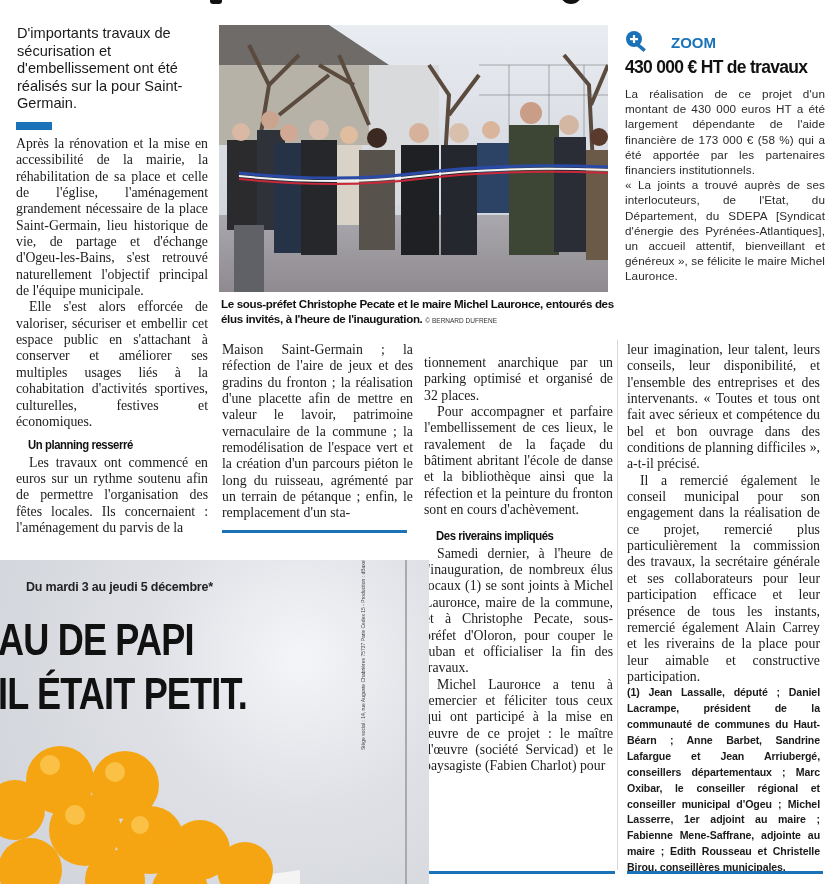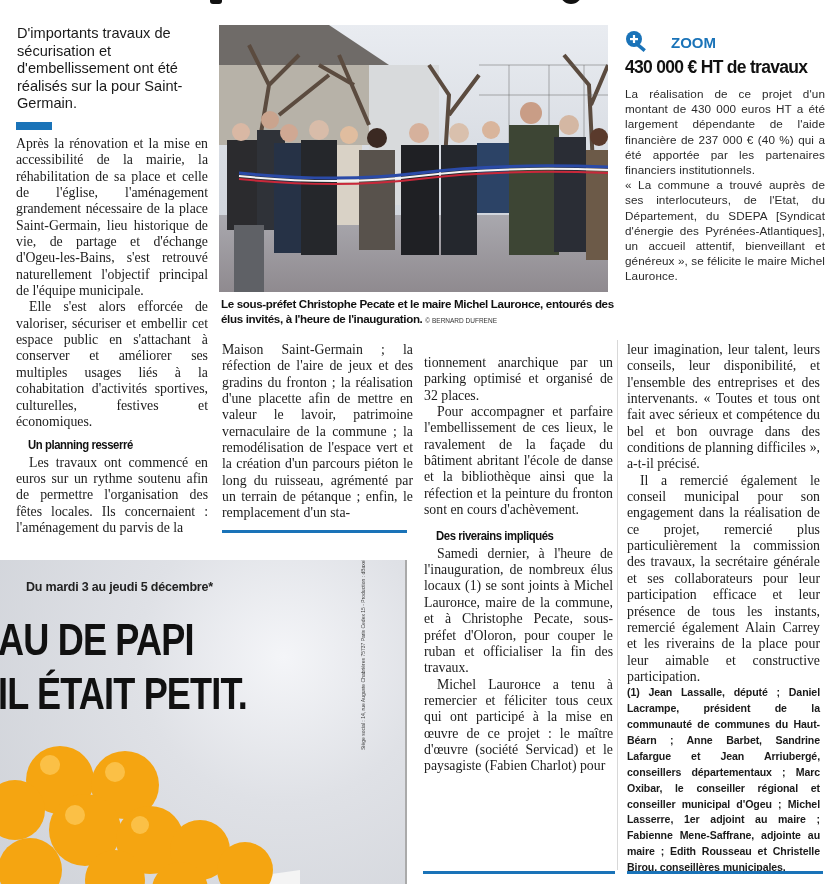--- a/index.html
+++ b/index.html
@@ -30,21 +30,21 @@
   .zoom-label { display:flex; align-items:center; gap:22px; color:#1a73b8; font-family:"Liberation Sans", sans-serif; font-weight:bold; font-size:15px; }
   .zoom-title { font-family:"Liberation Sans", sans-serif; font-weight:bold; font-size:17.5px; letter-spacing:-0.7px; color:#111; margin-top:2px; white-space:nowrap; }
   .zoom-text { font-family:"Liberation Sans", sans-serif; font-size:11.7px; line-height:15.2px; color:#2a2a2a; text-align:justify; margin-top:8px; letter-spacing:0.1px; }
   .zoom-text p { margin:0; }
 
   .footnote { font-family:"Liberation Sans", sans-serif; font-weight:bold; font-size:10.6px; line-height:15.9px; color:#1a1a1a; text-align:justify; letter-spacing:-0.1px; }
 
   .rule { position:absolute; height:3px; background:#1a73b8; }
 
   .ad { left:0; top:560px; width:405px; height:324px; overflow:hidden;
-        background: radial-gradient(circle at 70% 30%, #f4f5f8 0%, #dfe1e6 40%, #cfd2d8 100%); }
+        background: radial-gradient(circle at 70% 30%, #f4f5f8 0%, #dfe1e6 40%, #cfd2d8 100%); padding-left: 24px; }
   .ad-border { position:absolute; left:405px; top:560px; width:2px; height:324px; background:#aaa; }
   .ad-date { position:absolute; left:26px; top:20px; font-family:"Liberation Sans", sans-serif; font-weight:bold; font-size:12.5px; color:#222; letter-spacing:-0.2px; }
   .ad-line { position:absolute; left:-2px; font-family:"Liberation Sans", sans-serif; font-weight:bold; font-size:44px; color:#111; letter-spacing:-1px; transform:scaleX(0.82); transform-origin:left; white-space:nowrap; line-height:1; }
   .ad-legal { position:absolute; left:360px; top:190px; transform:rotate(-90deg); transform-origin:left top; font-family:"Liberation Sans", sans-serif; font-size:5px; color:#444; white-space:nowrap; }
 </style>
 </head>
 <body>
 
 <div class="top-headline-cut">
   <span style="left:210px; top:0; width:12px; height:20px;"></span>
@@ -131,22 +131,22 @@
         <circle cx="9" cy="9" r="8" fill="#1a73b8"></circle>
         <rect x="5" y="8" width="8" height="2.2" fill="#fff"></rect>
         <rect x="7.9" y="5" width="2.2" height="8" fill="#fff"></rect>
         <rect x="14" y="13.5" width="9" height="3.5" fill="#1a73b8" transform="rotate(40 14 13.5)"></rect>
       </svg>
     </span>
     <span>ZOOM</span>
   </div>
   <div class="zoom-title">430 000 € HT de travaux</div>
   <div class="zoom-text">
-    <p>La réalisation de ce projet d'un montant de 430 000 euros HT a été largement dépendante de l'aide financière de 237 000 € (40 %) qui a été apportée par les partenaires financiers institutionnels.</p>
-    <p>« La commune a trouvé auprès de ses interlocuteurs, de l'Etat, du Département, du SDEPA [Syndicat d'énergie des Pyrénées-Atlantiques], un accueil attentif, bienveillant et généreux », se félicite le maire Michel Laurонce.</p>
+    <p>La réalisation de ce projet d'un montant de 430 000 euros HT a été largement dépendante de l'aide financière de 173 000 € (58 %) qui a été apportée par les partenaires financiers institutionnels.</p>
+    <p>« La joints a trouvé auprès de ses interlocuteurs, de l'Etat, du Département, du SDEPA [Syndicat d'énergie des Pyrénées-Atlantiques], un accueil attentif, bienveillant et généreux », se félicite le maire Michel Laurонce.</p>
   </div>
 </div>
 
 <div class="abs body-text col2">
   <p class="noindent">Maison Saint-Germain ; la réfection de l'aire de jeux et des gradins du fronton ; la réalisation d'une placette afin de mettre en valeur le lavoir, patrimoine vernaculaire de la commune ; la remodélisation de l'espace vert et la création d'un parcours piéton le long du ruisseau, agrémenté par un terrain de pétanque ; enfin, le remplacement d'un sta-</p>
 </div>
 
 <div class="abs body-text col3">
   <p class="noindent">tionnement anarchique par un parking optimisé et organisé de 32 places.</p>
   <p>Pour accompagner et parfaire l'embellissement de ces lieux, le ravalement de la façade du bâtiment abritant l'école de danse et la bibliothèque ainsi que la réfection et la peinture du fronton sont en cours d'achèvement.</p>

